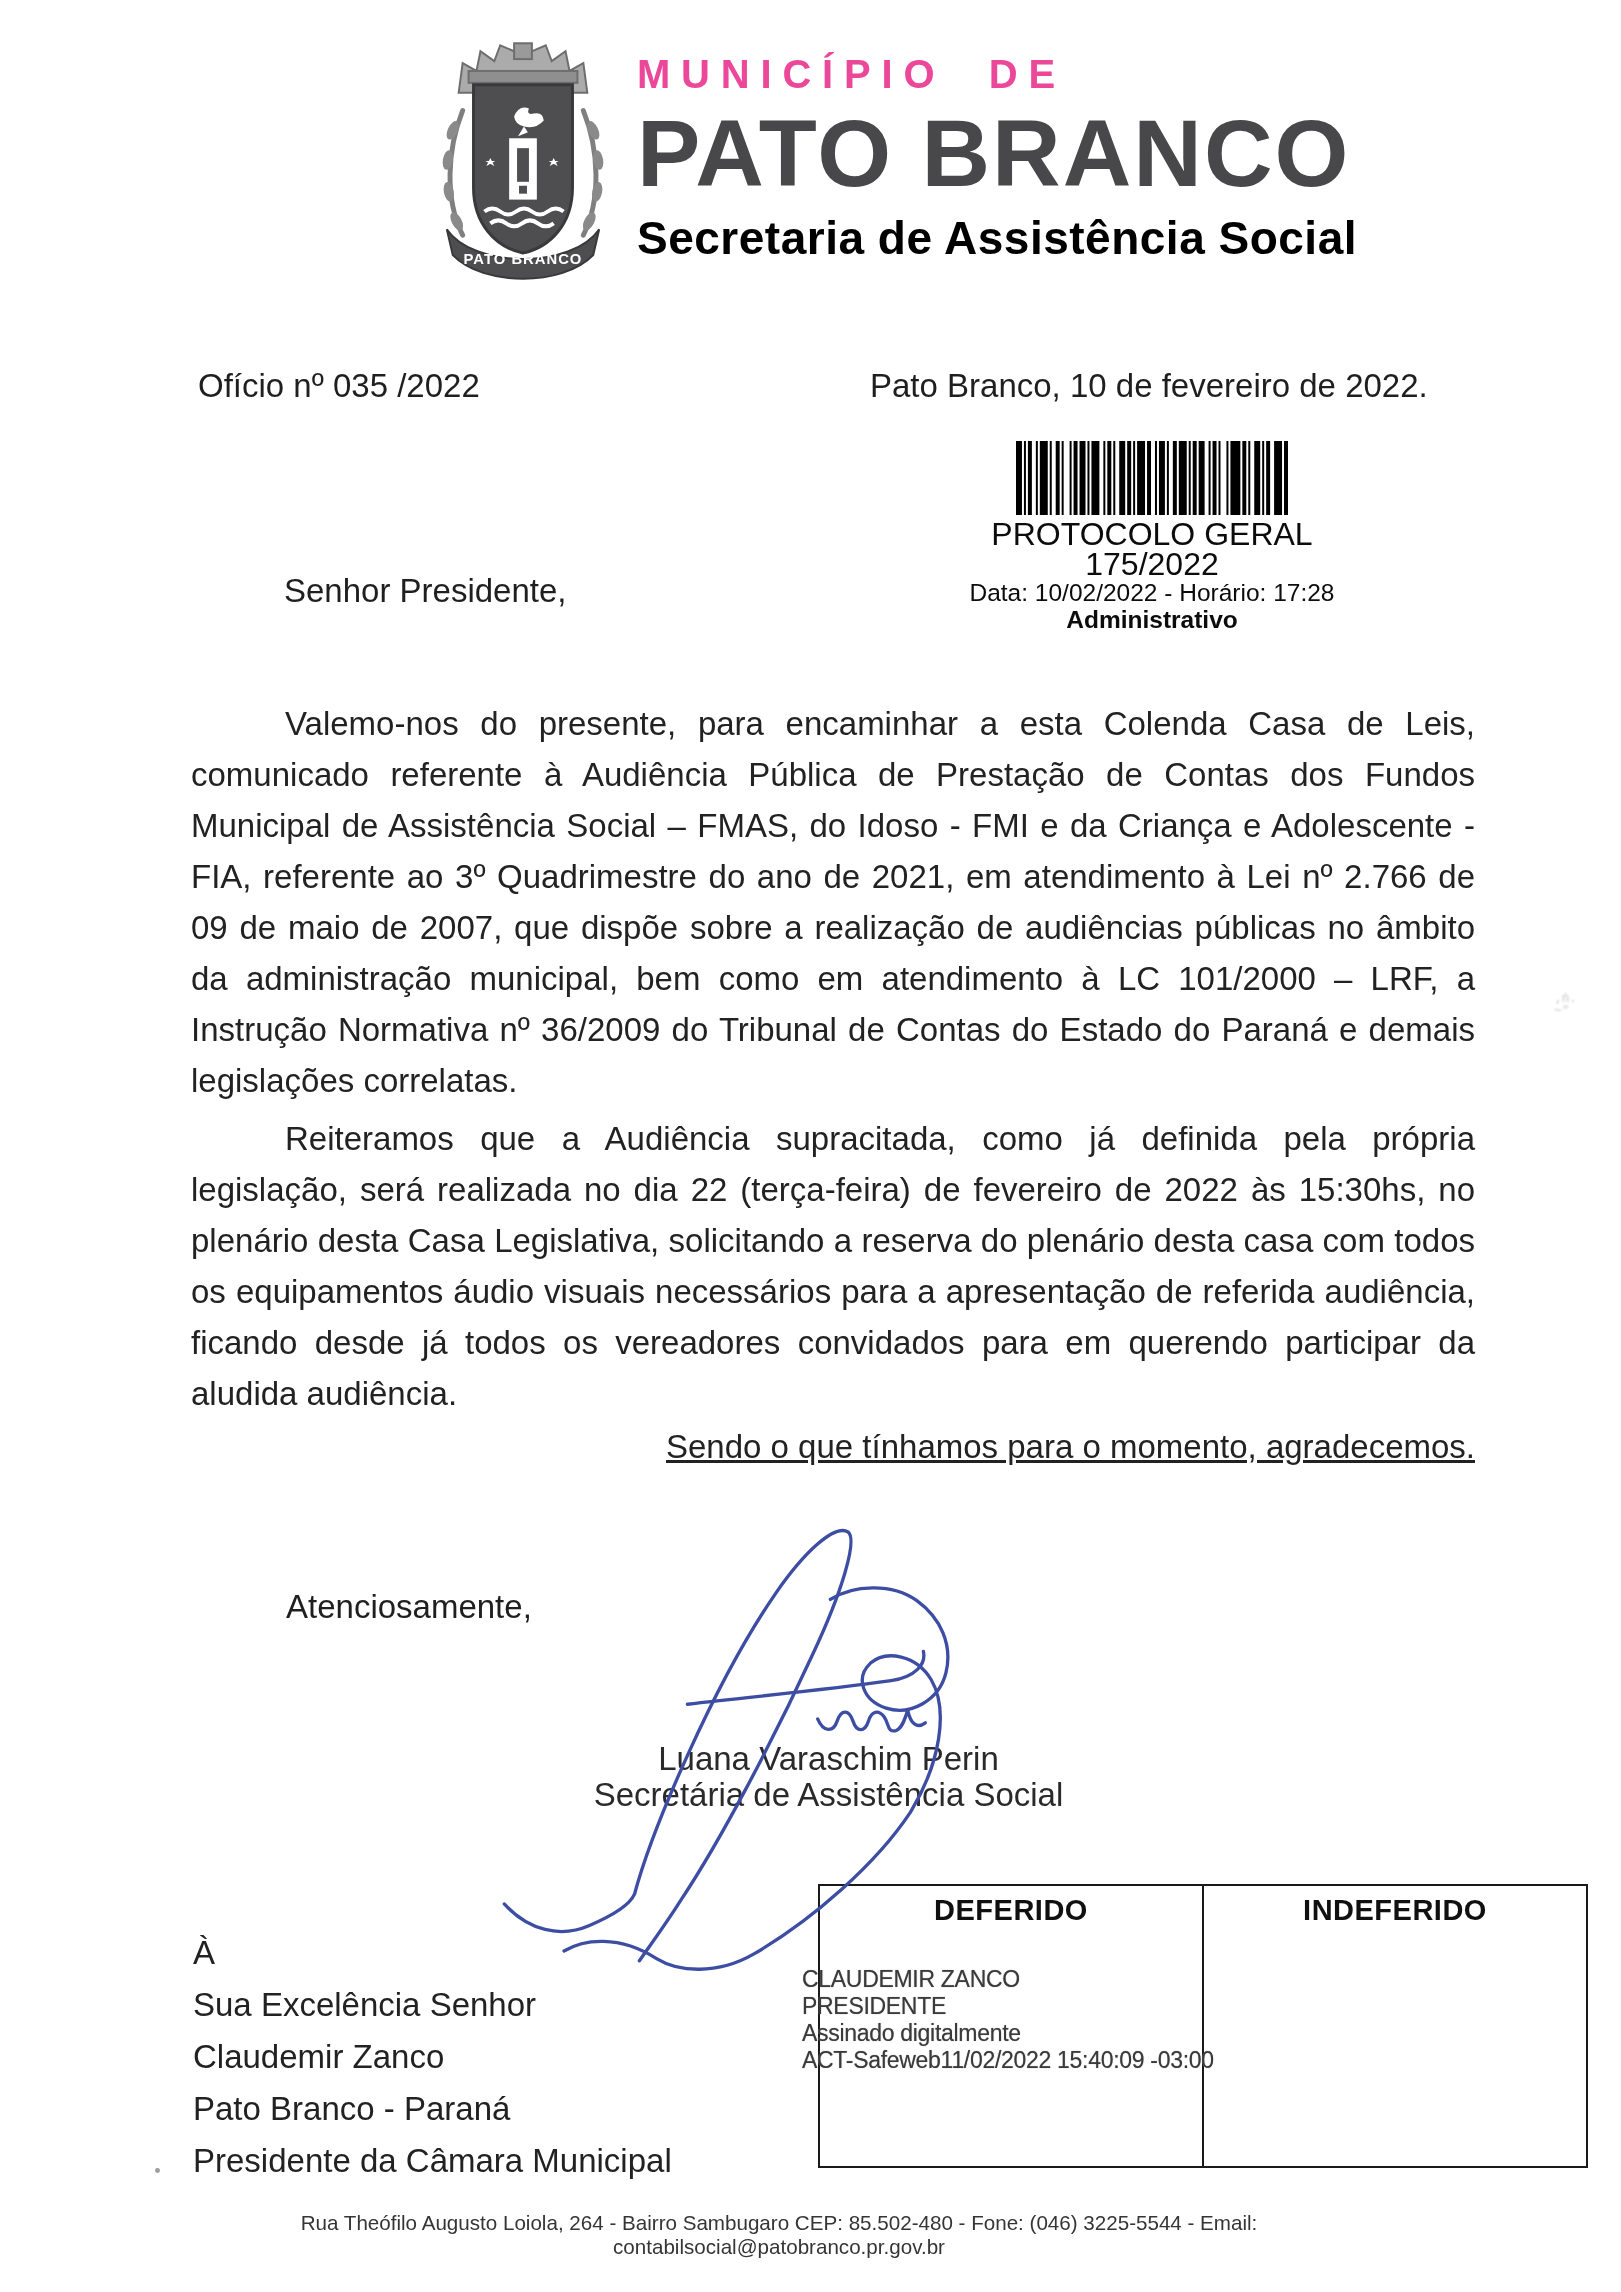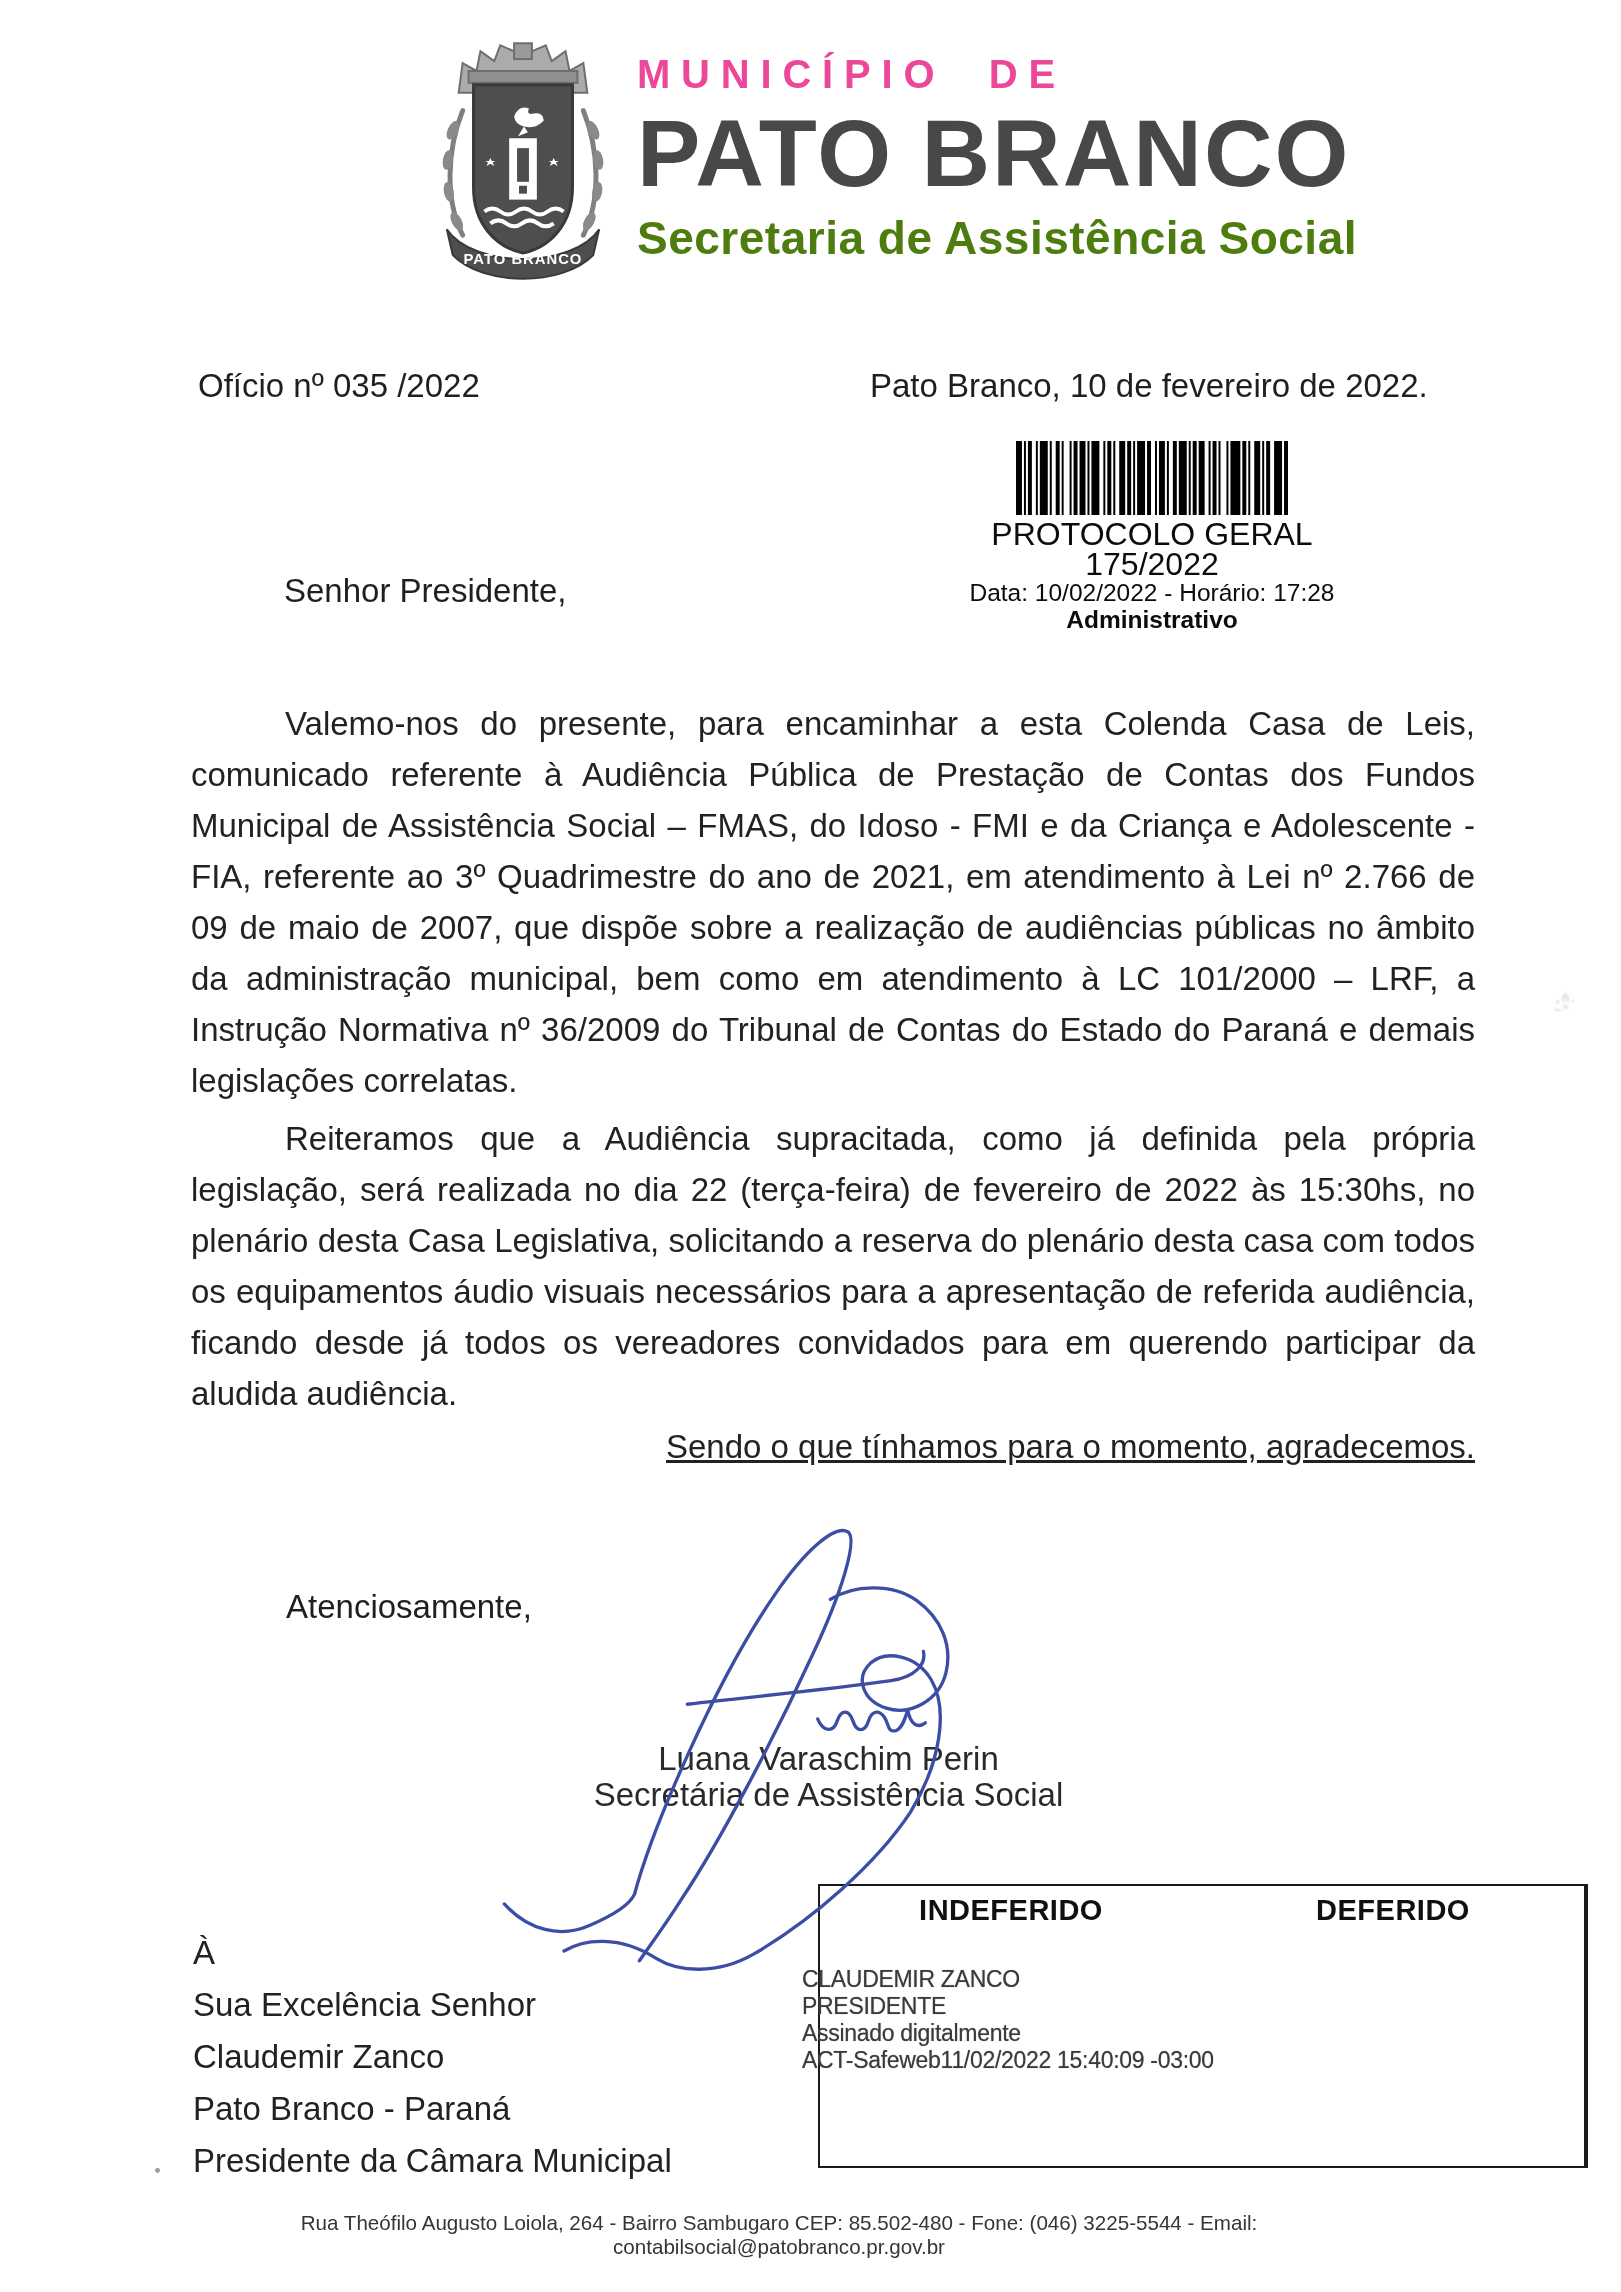--- a/index.html
+++ b/index.html
@@ -13,21 +13,21 @@
   .titles{position:absolute; left:637px; top:51px; width:745px;}
   .t-muni{
     font-size:40px; font-weight:bold; color:#ec4899;
     letter-spacing:10.8px; word-spacing:21.6px; line-height:47px;
   }
   .t-city{
     font-size:95px; font-weight:bold; color:#48484a;
     letter-spacing:2px; line-height:102px; margin-top:3.9px;
   }
   .t-dept{
-    font-size:46px; font-weight:bold; color:#4d7c0f;
+    font-size:46px; font-weight:bold; color:#000000;
     letter-spacing:0.5px; line-height:53px; margin-top:7.8px;
   }
   
   .oficio{position:absolute; left:198px; top:367px; font-size:33px;}
   .dateline{position:absolute; left:870px; top:367px; font-size:33px;}
   
   .stamp{position:absolute; left:953px; top:437px; width:398px; text-align:center; color:#0c0c0c;}
   .stamp .org{font-size:25.5px; font-weight:bold; line-height:30px;}
   .stamp .barcode{width:272px; height:74px; margin:3.9px auto 3.9px auto; display:block;}
   .stamp .proto{font-size:32px; font-weight:normal; line-height:30px;}
@@ -209,25 +209,25 @@
   <div class="addressee">
     <div>À</div>
     <div>Sua Excelência Senhor</div>
     <div>Claudemir Zanco</div>
     <div>Pato Branco - Paraná</div>
     <div>Presidente da Câmara Municipal</div>
   </div>
   <div class="stray-dot"></div>
 
   <div class="decision">
+    <div class="cell left">
+      <span class="hdr">DEFERIDO</span>
+    </div>
     <div class="cell right">
       <span class="hdr">INDEFERIDO</span>
-    </div>
-    <div class="cell left">
-      <span class="hdr">DEFERIDO</span>
     </div>
   </div>
 
   <div class="digital-sig">
     <div>CLAUDEMIR ZANCO</div>
     <div>PRESIDENTE</div>
     <div>Assinado digitalmente</div>
     <div>ACT-Safeweb11/02/2022 15:40:09 -03:00</div>
   </div>
 

